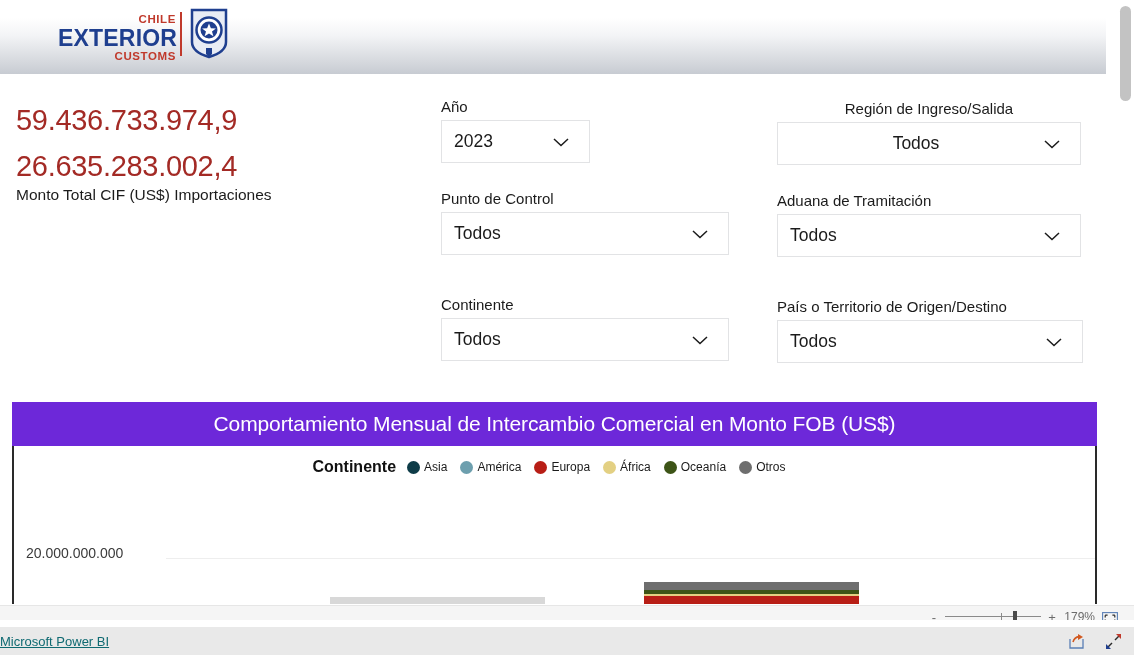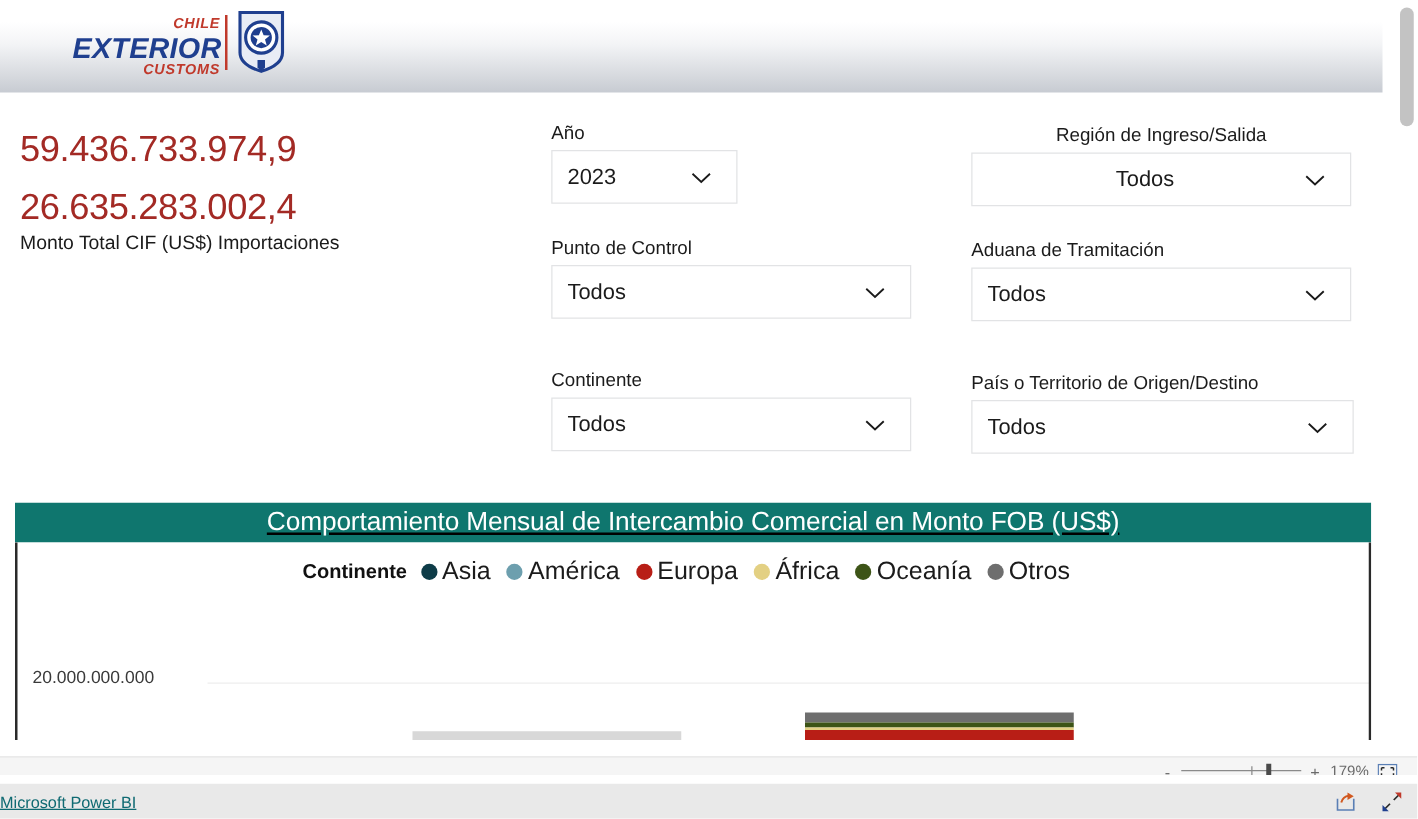--- a/index.html
+++ b/index.html
@@ -28,21 +28,20 @@
     overflow: hidden;
   }
 
   
   #header-banner {
     position: absolute;
     left: 0; top: 0;
     width: 1106px;
     height: 74px;
     background: linear-gradient(to bottom, #ffffff 0%, #ffffff 24%, #f3f4f6 48%, #d5d8dd 84%, #c7cbd2 100%);
-    font-style: italic;
   }
 
   #logo-block {
     position: absolute;
     left: 58px; top: 6px;
     width: 168px; height: 55px;
   }
   #logo-text-wrap {
     position: absolute;
     left: 0; top: 8px;
@@ -164,26 +163,25 @@
   
   #chart-panel {
     position: absolute;
     left: 12px; top: 402px;
     width: 1085px;
     height: 202px;
     background: #ffffff;
     overflow: hidden;
   }
   #chart-title-bar {
-    height: 32px;
-    background: #0f766e;
+    height: 44px;
+    background: #6d28d9;
     display: flex;
     align-items: center;
     justify-content: center;
-    text-decoration: underline;
   }
   #chart-title {
     font-size: 21px;
     color: #ffffff;
     letter-spacing: -0.1px;
     white-space: nowrap;
   }
   #chart-body {
     position: relative;
     height: 158px;
@@ -212,21 +210,21 @@
     margin-right: 13px;
     cursor: pointer;
   }
   .legend-dot {
     width: 13px; height: 13px;
     border-radius: 50%;
     margin-right: 4px;
     flex: 0 0 auto;
   }
   .legend-label {
-    font-size: 20px;
+    font-size: 12px;
     color: #1b1b1b;
     white-space: nowrap;
   }
 
   #y-tick {
     position: absolute;
     left: 12px; top: 99px;
     font-size: 14px;
     color: #3a3a3a;
     white-space: nowrap;

